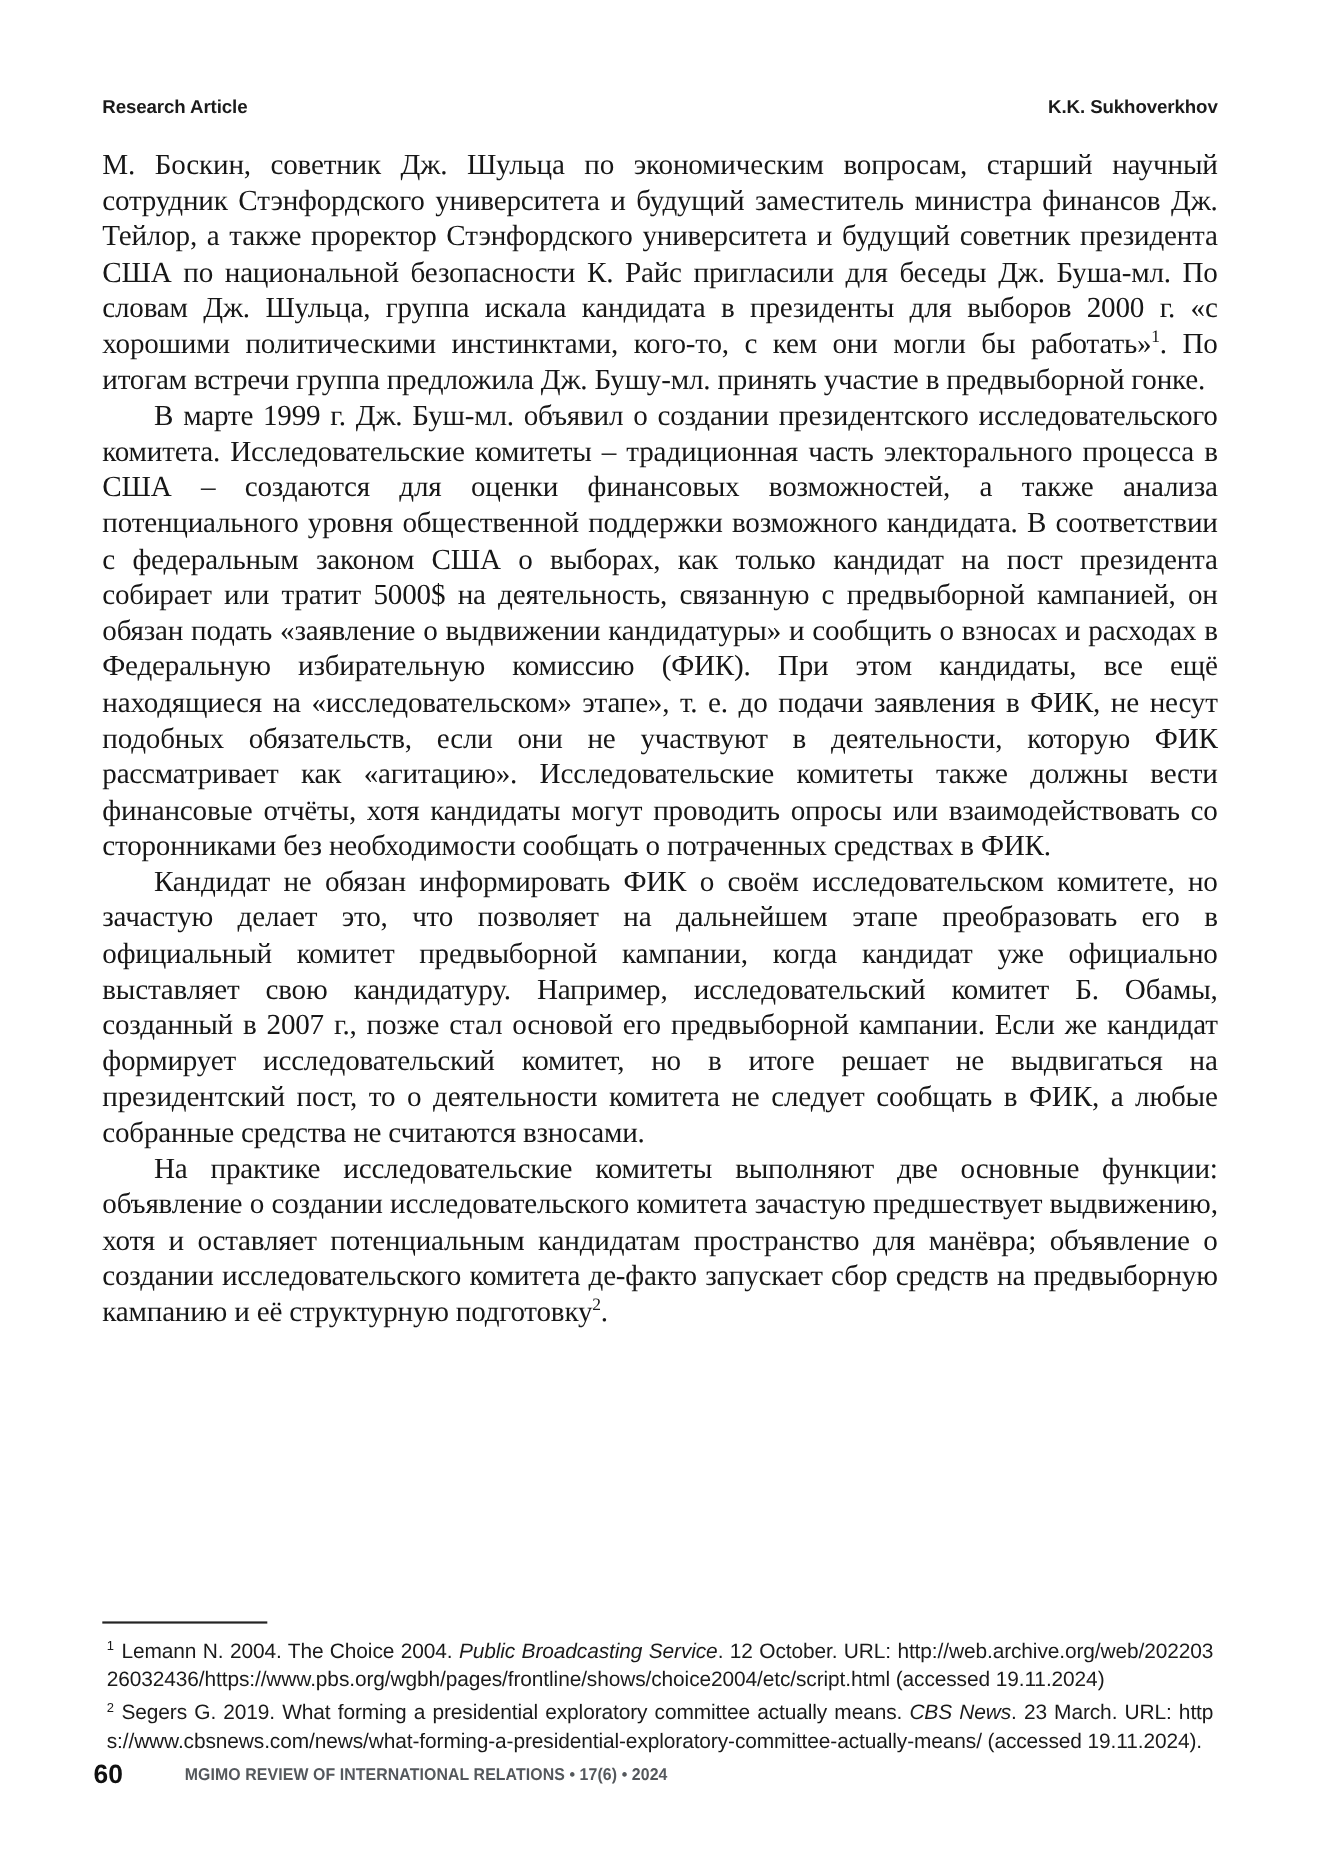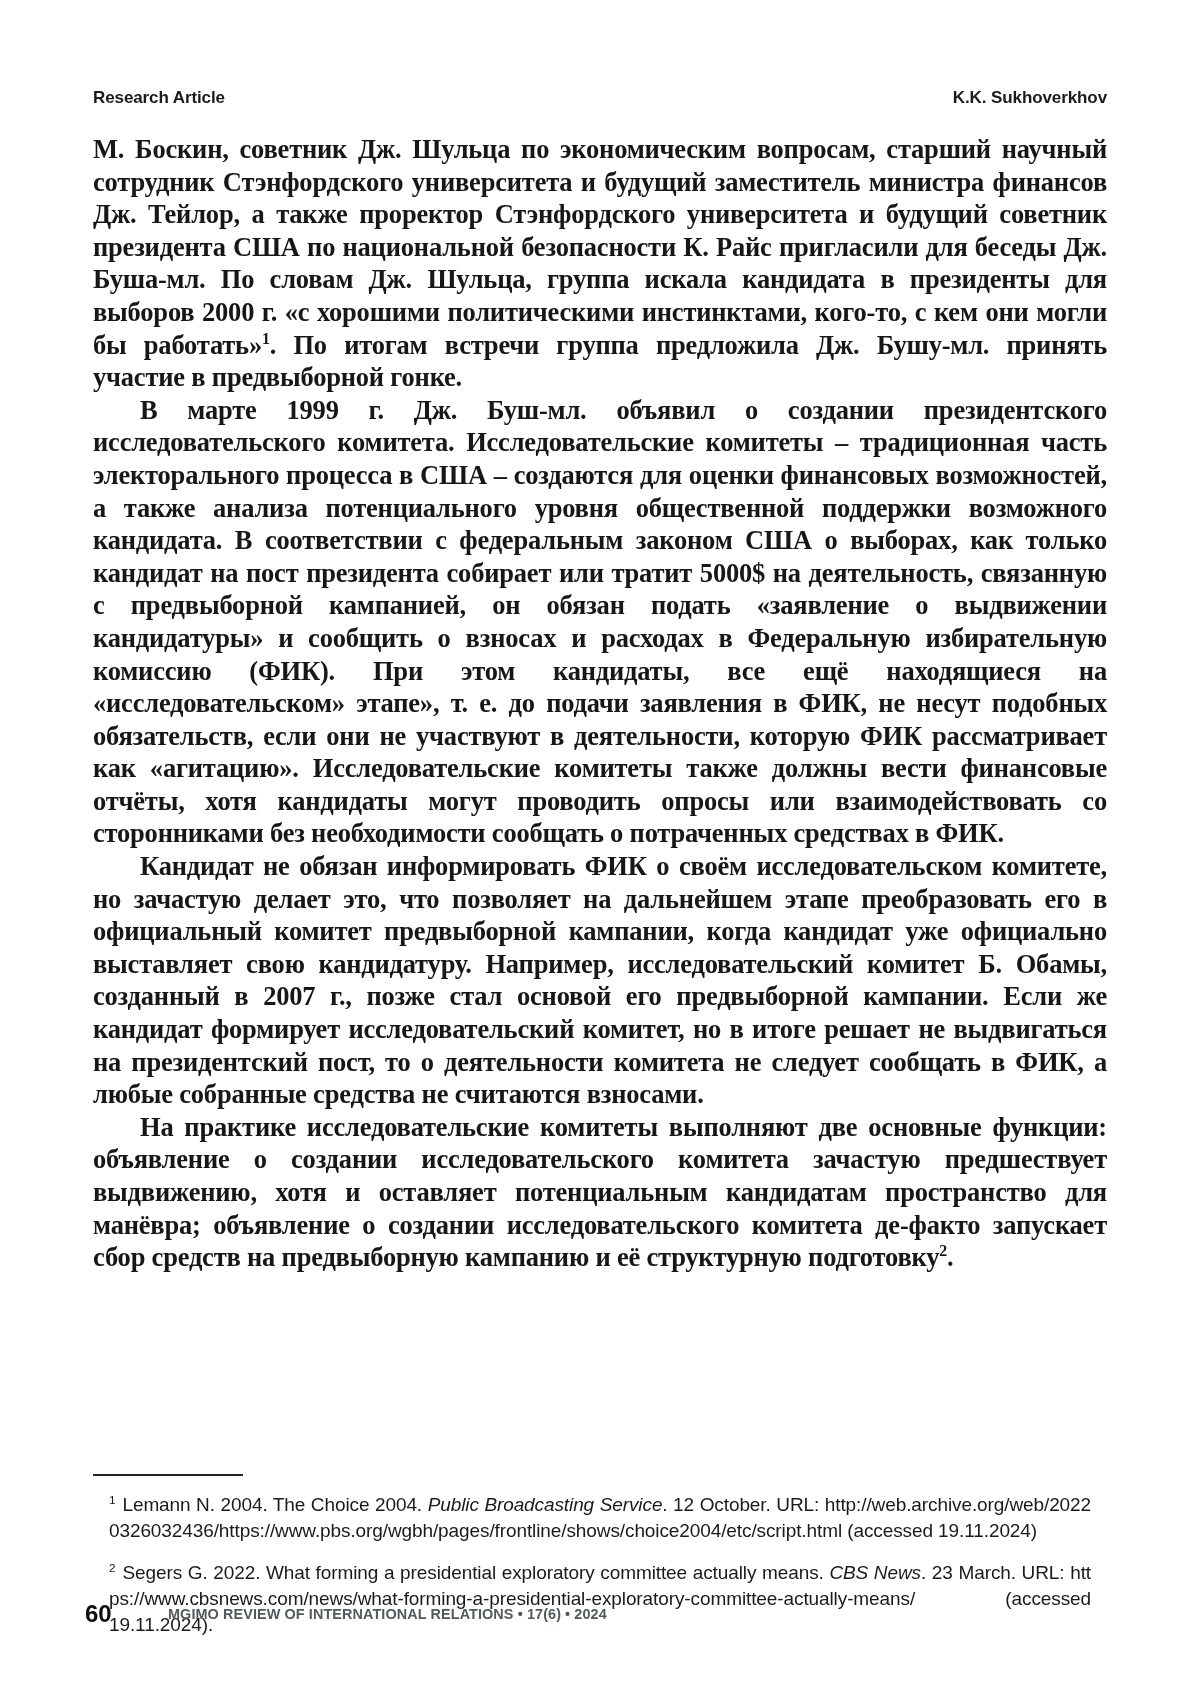--- a/index.html
+++ b/index.html
@@ -29,21 +29,21 @@
     position: absolute;
     top: 133px; left: 93px;
     width: 1014px;
     font-size: 26.5px;
     line-height: 32.6px;
     letter-spacing: -0.2px;
     text-align: justify;
     hyphens: auto;
     color: #171717;
   }
-  .para { margin: 0; text-indent: 47px; font-weight: bold; }
+  .para { margin: 0; text-indent: 47px; }
   .para.no-indent { text-indent: 0; }
   sup.fn-ref {
     font-size: 0.60em;
     line-height: 0;
     vertical-align: super;
   }
   .footnotes {
     position: absolute;
     top: 1474px; left: 93px;
     width: 1014px;
@@ -54,21 +54,21 @@
     color: #1a1a1a;
     text-align: justify;
   }
   .fn-rule {
     width: 150px;
     height: 0;
     border: 0;
     border-top: 2.5px solid #242424;
     margin: 0 0 13px 0;
   }
-  .footnote { margin: 16px; }
+  .footnote { margin: 4px; }
   .footnote sup { font-size: 0.62em; line-height: 0; margin-right: 7px; }
   .fn-source { font-style: italic; }
   .fn-url { word-break: break-all; }
   .footer {
     position: absolute;
     top: 1600px; left: 85px; right: 93px;
     display: flex;
     align-items: center;
     gap: 56px;
     font-family: "Liberation Sans", sans-serif;
@@ -102,21 +102,21 @@
   <div class="body-text">
     <p class="para no-indent"><span>М. Боскин, советник Дж. Шульца по экономическим вопросам, старший научный сотрудник Стэнфордского университета и будущий заместитель министра финансов Дж. Тейлор, а также проректор Стэнфордского университета и будущий советник президента США по национальной безопасности К. Райс пригласили для беседы Дж. Буша-мл. По словам Дж. Шульца, группа искала кандидата в президенты для выборов 2000 г. «с хорошими политическими инстинктами, кого-то, с кем они могли бы работать»</span><sup class="fn-ref">1</sup><span>. По итогам встречи группа предложила Дж. Бушу-мл. принять участие в предвыборной гонке.</span></p>
     <p class="para"><span>В марте 1999 г. Дж. Буш-мл. объявил о создании президентского исследовательского комитета. Исследовательские комитеты – традиционная часть электорального процесса в США – создаются для оценки финансовых возможностей, а также анализа потенциального уровня общественной поддержки возможного кандидата. В соответствии с федеральным законом США о выборах, как только кандидат на пост президента собирает или тратит 5000$ на деятельность, связанную с предвыборной кампанией, он обязан подать «заявление о выдвижении кандидатуры» и сообщить о взносах и расходах в Федеральную избирательную комиссию (ФИК). При этом кандидаты, все ещё находящиеся на «исследовательском» этапе», т. е. до подачи заявления в ФИК, не несут подобных обязательств, если они не участвуют в деятельности, которую ФИК рассматривает как «агитацию». Исследовательские комитеты также должны вести финансовые отчёты, хотя кандидаты могут проводить опросы или взаимодействовать со сторонниками без необходимости сообщать о потраченных средствах в ФИК.</span></p>
     <p class="para"><span>Кандидат не обязан информировать ФИК о своём исследовательском комитете, но зачастую делает это, что позволяет на дальнейшем этапе преобразовать его в официальный комитет предвыборной кампании, когда кандидат уже официально выставляет свою кандидатуру. Например, исследовательский комитет Б. Обамы, созданный в 2007 г., позже стал основой его предвыборной кампании. Если же кандидат формирует исследовательский комитет, но в итоге решает не выдвигаться на президентский пост, то о деятельности комитета не следует сообщать в ФИК, а любые собранные средства не считаются взносами.</span></p>
     <p class="para"><span>На практике исследовательские комитеты выполняют две основные функции: объявление о создании исследовательского комитета зачастую предшествует выдвижению, хотя и оставляет потенциальным кандидатам пространство для манёвра; объявление о создании исследовательского комитета де-факто запускает сбор средств на предвыборную кампанию и её структурную подготовку</span><sup class="fn-ref">2</sup><span>.</span></p>
   </div>
 
   <div class="footnotes">
     <hr class="fn-rule">
     <p class="footnote"><sup>1</sup><span>Lemann N. 2004. The Choice 2004. </span><em class="fn-source">Public Broadcasting Service</em><span>. 12 October. URL: </span><span class="fn-url">http://web.archive.org/web/20220326032436/https://www.pbs.org/wgbh/pages/frontline/shows/choice2004/etc/script.html</span><span> (accessed 19.11.2024)</span></p>
-    <p class="footnote"><sup>2</sup><span>Segers G. 2022. What forming a presidential exploratory committee actually means. </span><em class="fn-source">CBS News</em><span>. 23 March. URL: </span><span class="fn-url">https://www.cbsnews.com/news/what-forming-a-presidential-exploratory-committee-actually-means/</span><span> (accessed 19.11.2024).</span></p>
+    <p class="footnote"><sup>2</sup><span>Segers G. 2019. What forming a presidential exploratory committee actually means. </span><em class="fn-source">CBS News</em><span>. 23 March. URL: </span><span class="fn-url">https://www.cbsnews.com/news/what-forming-a-presidential-exploratory-committee-actually-means/</span><span> (accessed 19.11.2024).</span></p>
   </div>
 
   <div class="footer">
     <span class="page-number">60</span>
     <span class="journal-line">MGIMO REVIEW OF INTERNATIONAL RELATIONS  • 17(6) • 2024</span>
   </div>
 
 </div>
 
 </body></html>

